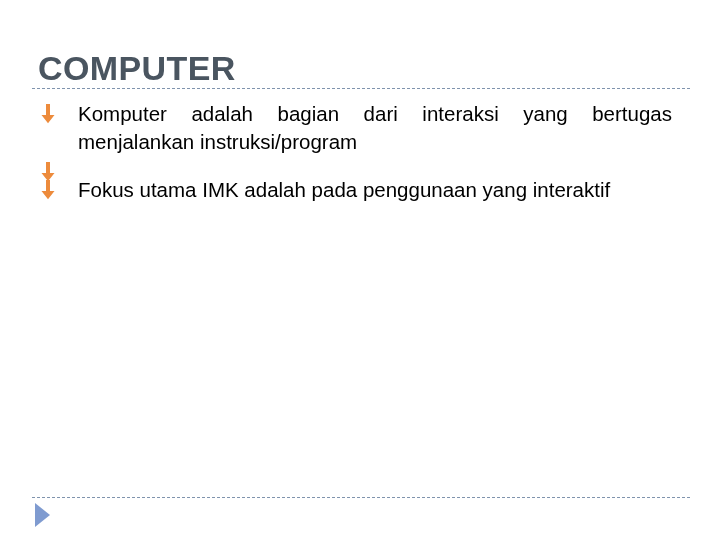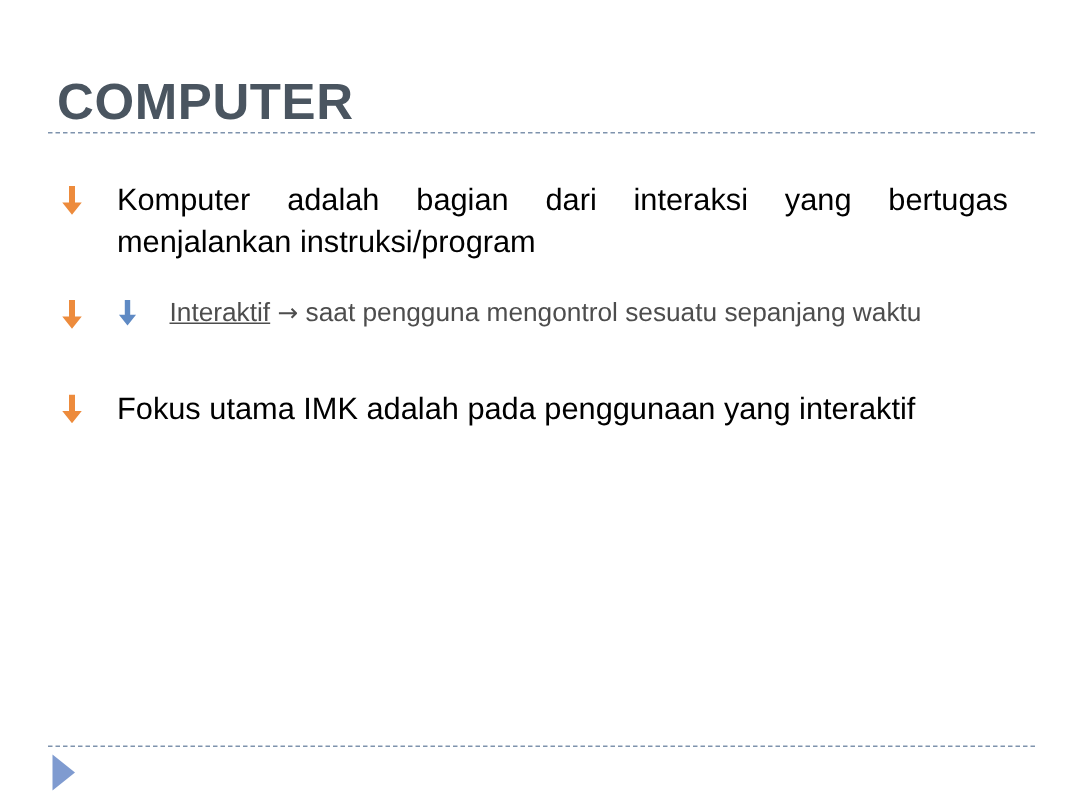--- a/index.html
+++ b/index.html
@@ -65,21 +65,20 @@
     left: 0;
     top: 100px;
     width: 720px;
   }
 
   .lvl1 {
     position: relative;
     padding-left: 78px;
     padding-right: 48px;
     margin-bottom: 2px;
-    margin-top: 20px;
   }
   .lvl1 .txt {
     font-size: 20.5px;
     line-height: 28px;
     color: #000000;
     text-align: justify;
     text-justify: inter-word;
   }
   .lvl1 .txt.nojustify { text-align: left; }
 
@@ -149,28 +148,20 @@
       <span class="bullet bullet-lvl1">
         <svg width="16" height="20" viewBox="0 0 16 20" aria-hidden="true">
           <path d="M6 0 H10 V11 H14.5 L8 19.2 L1.5 11 H6 Z" fill="#ed8b3c"></path>
         </svg>
       </span>
     </div>
 
     <div class="lvl2-group">
 
 
-      <div class="lvl2">
-        <span class="bullet bullet-lvl2">
-          <svg width="14" height="18" viewBox="0 0 14 18" aria-hidden="true">
-            <path d="M5.2 0 H8.8 V9.8 H12.7 L7 17 L1.3 9.8 H5.2 Z" fill="#5f8ac4"></path>
-          </svg>
-        </span>
-        <div class="txt"><span class="u">Interaktif</span> <span class="arrowglyph">→</span> <span>saat pengguna mengontrol sesuatu sepanjang waktu</span></div>
-      </div>
 
     </div>
 
     <div class="spacer-sm"></div>
 
     <div class="lvl1">
       <span class="bullet bullet-lvl1">
         <svg width="16" height="20" viewBox="0 0 16 20" aria-hidden="true">
           <path d="M6 0 H10 V11 H14.5 L8 19.2 L1.5 11 H6 Z" fill="#ed8b3c"></path>
         </svg>

